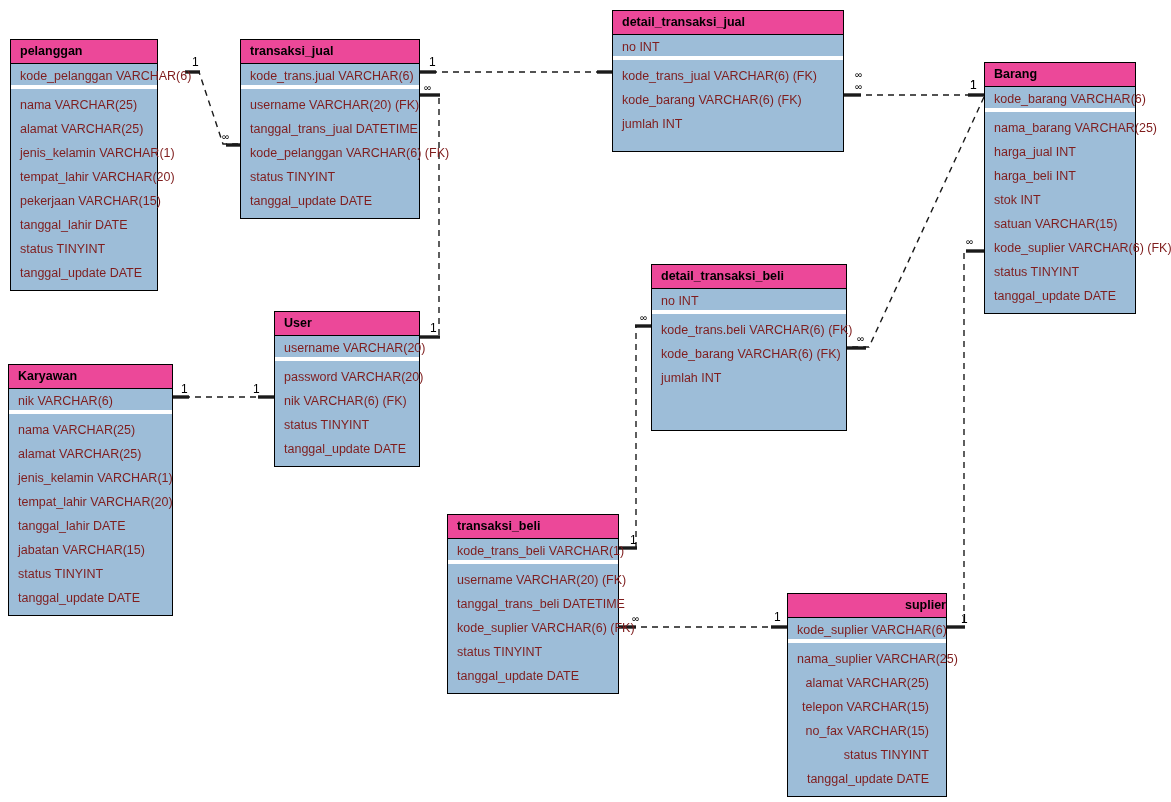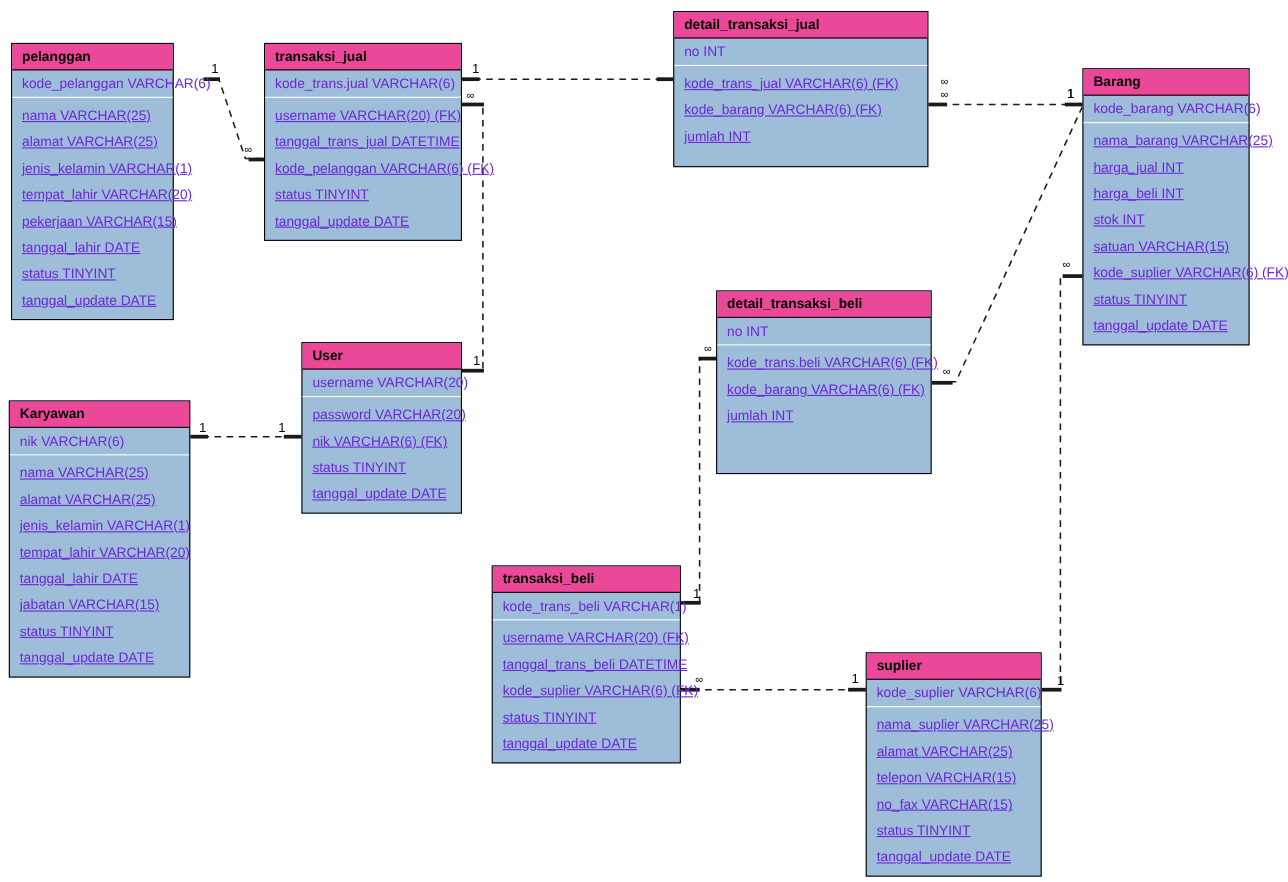--- a/index.html
+++ b/index.html
@@ -25,37 +25,36 @@
     font-weight:bold;
     font-size:12.5px;
     color:#000;
     padding:4px 0 4px 9px;
     line-height:15px;
     box-sizing:border-box;
     height:24px;
     white-space:nowrap;
   }
   .pk-row{
-    border-bottom:1px solid #ffffff;
+    border-bottom:4px solid #ffffff;
     font-size:12.5px;
-    color:#6d28d9;
+    color:#7f1d1d;
     padding:5px 0 2px 9px;
     line-height:15px;
     box-sizing:border-box;
     height:25px;
     white-space:nowrap;
   }
   .attrs{padding:4px 0 5px 0;}
   .attr-row{
     font-size:12.5px;
-    color:#6d28d9;
+    color:#7f1d1d;
     padding:4px 17px 4px 9px;
     line-height:16px;
     white-space:nowrap;
-    text-decoration:underline;
   }
   .card{
     position:absolute;
     font-size:12px;
     color:#000;
     line-height:12px;
     white-space:nowrap;
   }
   .card.inf{font-size:10px;}
 </style>
@@ -194,21 +193,21 @@
       <div class="ent-title">transaksi_beli</div>
       <div class="pk-row">kode_trans_beli VARCHAR(1)</div>
       <div class="attrs">
         <div class="attr-row">username VARCHAR(20) (FK)</div>
         <div class="attr-row">tanggal_trans_beli DATETIME</div>
         <div class="attr-row">kode_suplier VARCHAR(6) (FK)</div>
         <div class="attr-row">status TINYINT</div>
         <div class="attr-row">tanggal_update DATE</div>
       </div>
     </div>
-    <div class="entity" style="left: 787px; top: 593px; width: 160px;">
+    <div class="entity" style="left: 787px; top: 593px; width: 160px; text-align: right;">
       <div class="ent-title">suplier</div>
       <div class="pk-row">kode_suplier VARCHAR(6)</div>
       <div class="attrs">
         <div class="attr-row">nama_suplier VARCHAR(25)</div>
         <div class="attr-row">alamat VARCHAR(25)</div>
         <div class="attr-row">telepon VARCHAR(15)</div>
         <div class="attr-row">no_fax VARCHAR(15)</div>
         <div class="attr-row">status TINYINT</div>
         <div class="attr-row">tanggal_update DATE</div>
       </div>

